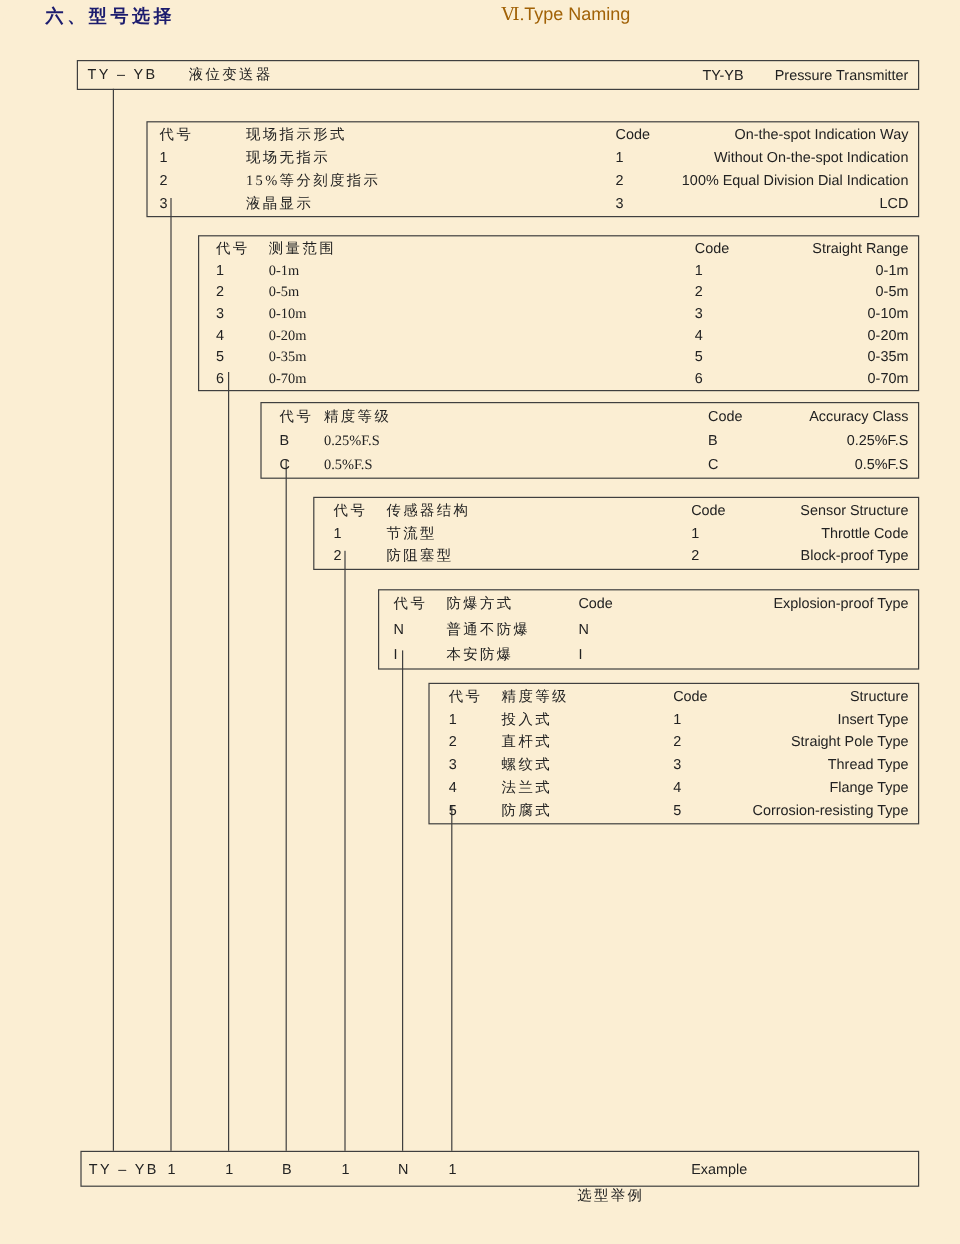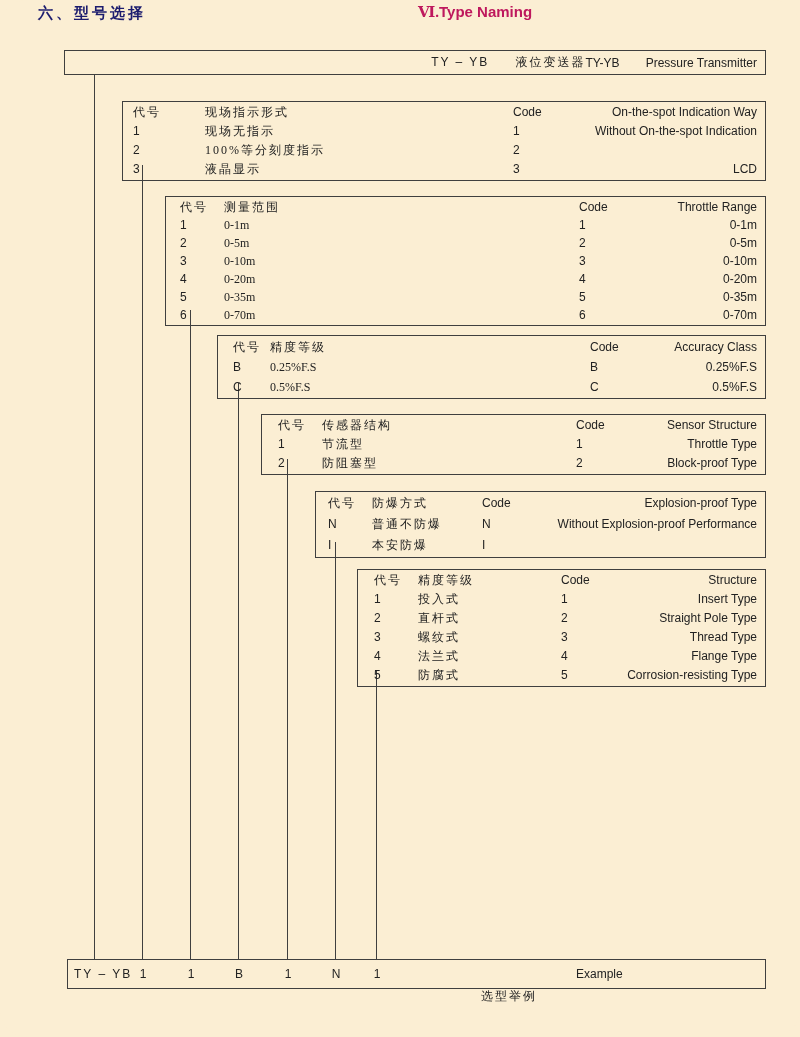--- a/index.html
+++ b/index.html
@@ -7,27 +7,27 @@
     position:relative; width:800px; height:1037px; overflow:hidden;
     background:#fbeed3; color:#222;
     font-family:"Liberation Sans","DejaVu Sans",sans-serif; font-size:12px;border-radius:27px;
   }
   .title-cn {
     position:absolute; left:38px; top:4px;
     font-size:15px; font-weight:bold; color:#1c1c6e; letter-spacing:3px;
   }
   .title-en {
     position:absolute; left:418px; top:3px;
-    font-size:15px; font-weight:bold; color:#be185d;
+    font-size:15px; font-weight:normal; color:#a16207;
   }
   .title-en .numeral { font-family:"Liberation Serif","DejaVu Serif",serif; }
   .box { position:absolute; border:1px solid #3f3f3f; box-sizing:border-box; background:transparent; }
   .topbox {
     left:64px; top:50px; width:702px; height:25px;
-    display:flex; justify-content:flex-end; align-items:center; padding:0 8px;
+    display:flex; justify-content:space-between; align-items:center; padding:0 8px;
   }
   .topbox .model { letter-spacing:2px; margin-right:26px; }
   .topbox .grp { white-space:nowrap; }
   .topbox .name-en { margin-left:26px; }
   .cjk { letter-spacing:2px; }
   .ctable { padding:1px 0;margin-top:16px; }
   .trow { position:relative; height:var(--rh); line-height:var(--rh); }
   .trow span { position:absolute; top:0; white-space:nowrap; }
   .trow .c1 { left:var(--c1); }
   .trow .c2 { left:var(--c2);font-family:Liberation Serif, serif; }
@@ -68,36 +68,37 @@
     <span class="c4">On-the-spot Indication Way</span>
   </div>
       <div class="trow">
     <span class="c1">1</span>
     <span class="c2 cjk">现场无指示</span>
     <span class="c3">1</span>
     <span class="c4">Without On-the-spot Indication</span>
   </div>
       <div class="trow">
     <span class="c1">2</span>
-    <span class="c2 cjk">100%等分刻度指示</span>
-    <span class="c3">2</span>
+    <span class="c2 cjk">15%等分刻度指示</span>
+    <span class="c3">2</span>
+    <span class="c4">100% Equal Division Dial Indication</span>
   </div>
       <div class="trow">
     <span class="c1">3</span>
     <span class="c2 cjk">液晶显示</span>
     <span class="c3">3</span>
     <span class="c4">LCD</span>
   </div>
     </div>
   <div class="box ctable" style="left:165px; top:180px; width:601px; --rh:18px; --c1:14px; --c2:58px; --c3:413px;">
       <div class="trow">
     <span class="c1 cjk">代号</span>
     <span class="c2 cjk">测量范围</span>
     <span class="c3">Code</span>
-    <span class="c4">Throttle Range</span>
+    <span class="c4">Straight Range</span>
   </div>
       <div class="trow">
     <span class="c1">1</span>
     <span class="c2">0-1m</span>
     <span class="c3">1</span>
     <span class="c4">0-1m</span>
   </div>
       <div class="trow">
     <span class="c1">2</span>
     <span class="c2">0-5m</span>
@@ -153,41 +154,40 @@
       <div class="trow">
     <span class="c1 cjk">代号</span>
     <span class="c2 cjk">传感器结构</span>
     <span class="c3">Code</span>
     <span class="c4">Sensor Structure</span>
   </div>
       <div class="trow">
     <span class="c1">1</span>
     <span class="c2 cjk">节流型</span>
     <span class="c3">1</span>
-    <span class="c4">Throttle Type</span>
+    <span class="c4">Throttle Code</span>
   </div>
       <div class="trow">
     <span class="c1">2</span>
     <span class="c2 cjk">防阻塞型</span>
     <span class="c3">2</span>
     <span class="c4">Block-proof Type</span>
   </div>
     </div>
   <div class="box ctable" style="left:315px; top:475px; width:451px; --rh:21px; --c1:12px; --c2:56px; --c3:166px;">
       <div class="trow">
     <span class="c1 cjk">代号</span>
     <span class="c2 cjk">防爆方式</span>
     <span class="c3">Code</span>
     <span class="c4">Explosion-proof Type</span>
   </div>
       <div class="trow">
     <span class="c1">N</span>
     <span class="c2 cjk">普通不防爆</span>
     <span class="c3">N</span>
-    <span class="c4">Without Explosion-proof Performance</span>
   </div>
       <div class="trow">
     <span class="c1">I</span>
     <span class="c2 cjk">本安防爆</span>
     <span class="c3">I</span>
   </div>
     </div>
   <div class="box ctable" style="left:357px; top:553px; width:409px; --rh:19px; --c1:16px; --c2:60px; --c3:203px;">
       <div class="trow">
     <span class="c1 cjk">代号</span>

